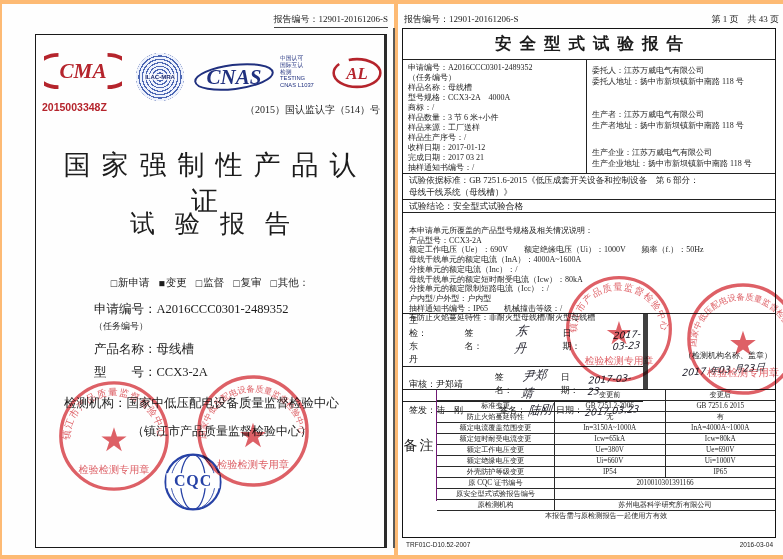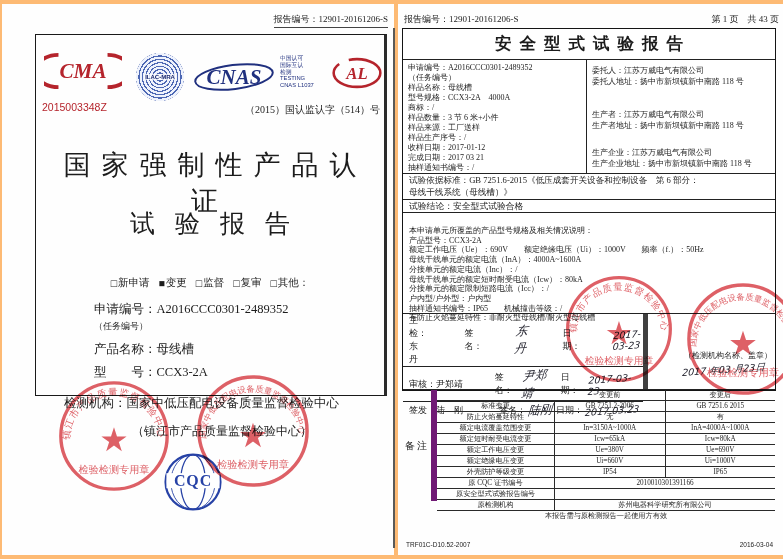--- a/index.html
+++ b/index.html
@@ -2,25 +2,25 @@
 <html><head>
 <meta charset="utf-8">
 <style>
   * { margin:0; padding:0; box-sizing:border-box; }
   body { background:#e9e9e6; font-family:"Liberation Serif", serif; color:#1c1c1c; }
   .screen { position:relative; width:783px; height:559px; background:#fdba74; overflow:hidden; }
 
   
   .page-left { position:absolute; left:2px; top:4px; width:392px; height:551px; background:#fefefe; }
   .lp-repno { position:absolute; top:9px; right:6px; font-size:9px; border-bottom:1px solid #444; padding-bottom:1px; }
-  .lp-frame { position:absolute; left:33px; top:30px; width:352px; height:362px;
+  .lp-frame { position:absolute; left:33px; top:30px; width:352px; height:514px;
               border:1.5px solid #1a1a1a; border-right:3px solid #2b2b2b; }
   .logo-row { position:absolute; left:0; top:10px; width:100%; height:70px; }
   .cma { position:absolute; left:8px; top:4px; width:78px; height:44px; }
-  .cma-no { position:absolute; left:6px; top:56px; font-size:10.5px; font-weight:normal; color:#b5242c; font-family:"Liberation Sans",sans-serif; }
+  .cma-no { position:absolute; left:6px; top:56px; font-size:10.5px; font-weight:bold; color:#b5242c; font-family:"Liberation Sans",sans-serif; }
   .ilac { position:absolute; left:100px; top:8px; width:48px; height:48px; border-radius:50%;
           background:repeating-radial-gradient(circle at 50% 50%, #4d68b4 0 1.2px, #eef2fc 1.2px 3.4px); }
   .ilac-label { position:absolute; left:50%; top:50%; transform:translate(-50%,-50%); font-size:6px; font-weight:bold;
           color:#16266f; background:rgba(255,255,255,.8); padding:0 1px; font-family:"Liberation Sans",sans-serif; white-space:nowrap; }
   .cnas { position:absolute; left:156px; top:12px; width:84px; height:40px; }
   .cnas-cap { position:absolute; left:244px; top:10px; font-size:5.8px; line-height:6.8px; color:#20307f; font-family:"Liberation Sans",sans-serif; }
   .cal { position:absolute; left:294px; top:6px; width:54px; height:44px; }
   .cal-no { position:absolute; right:4px; top:58px; font-size:10px; }
   .lp-title1 { position:absolute; top:112px; width:100%; text-align:center; font-size:27px; letter-spacing:11px; text-indent:11px; }
   .lp-title2 { position:absolute; top:172px; width:100%; text-align:center; font-size:25px; letter-spacing:20px; text-indent:20px; }
@@ -32,21 +32,21 @@
   .lp-agency { position:absolute; left:28px; top:360px; font-size:12.5px; }
   .lp-agency-sub { position:absolute; left:96px; top:388px; font-size:12px; }
   .cqc { position:absolute; left:126px; top:416px; width:62px; height:62px; }
 
   
   .stamp { position:absolute; opacity:.78; mix-blend-mode:multiply; }
 
   
   .page-right { position:absolute; left:398px; top:4px; width:385px; height:551px; background:#fefefe; }
   .rp-head { position:absolute; top:9px; left:6px; right:4px; display:flex; justify-content:space-between; font-size:9px; }
-  .rtable { position:absolute; left:4px; top:24px; width:374px; height:363px; border:1.5px solid #141414; display:flex; flex-direction:column; background:#fff; }
+  .rtable { position:absolute; left:4px; top:24px; width:374px; height:510px; border:1.5px solid #141414; display:flex; flex-direction:column; background:#fff; }
   .r-row { border-top:1px solid #222; position:relative; }
   .r-row:first-child { border-top:none; }
   .rt-title { height:30px; line-height:30px; text-align:center; font-size:16.5px; font-weight:bold; letter-spacing:8px; text-indent:8px; }
   .rt-info { height:114px; display:flex; }
   .info-left { width:184px; border-right:1px solid #222; padding:3px 5px; font-size:8px; line-height:10.05px; }
   .info-right { flex:1; position:relative; padding:0 5px; font-size:8px; line-height:10.5px; }
   .pgroup { position:absolute; left:5px; right:2px; }
   .pg0 { top:6px; } .pg1 { top:50px; } .pg2 { top:88px; }
   .rt-basis { height:26px; padding:1px 6px; font-size:8.6px; line-height:11.8px; }
   .rt-concl { height:13px; line-height:12px; padding:0 6px; font-size:8.8px; }
@@ -56,21 +56,21 @@
   .sign-row { flex:1; display:flex; align-items:center; border-top:1px solid #222; font-size:9px; padding-left:6px; position:relative; }
   .sign-row:first-child { border-top:none;gap:31px; }
   .sign-role { width:88px; }
   .sig-label { margin-left:2px; }
   .script { font-family:"DejaVu Sans",sans-serif; font-style:italic; color:#23232e; display:inline-block; transform:rotate(-5deg) skewX(-10deg); font-size:12px; margin:0 2px; }
   .script.sm { font-size:9.5px; transform:rotate(-4deg) skewX(-8deg); }
   .seal-cell { flex:1; border-left:5px solid #404040; position:relative; font-size:8px; }
   .seal-cap { position:absolute; top:36px; right:3px; }
   .seal-date { position:absolute; top:50px; right:8px; }
   .rt-remarks { height:112px; display:flex; }
-  .rem-label { width:34px; border-right:6px solid #701a75; display:flex; align-items:center; justify-content:center; font-size:10px; letter-spacing:2px; }
+  .rem-label { width:34px; border-right:1px solid #701a75; display:flex; align-items:center; justify-content:center; font-size:14px; letter-spacing:2px; }
   .rem-table { flex:1; display:flex; flex-direction:column; font-size:7.2px; }
   .rem-row { flex:1; display:flex; border-top:.8px solid #2a2a2a;align-items:flex-end; }
   .rem-row:first-child { border-top:none; }
   .rem-item { width:118px; text-align:center; border-right:.8px solid #2a2a2a; align-self:center; }
   .rem-cell { flex:1; text-align:center; align-self:center; }
   .rem-cell.bl { border-right:.8px solid #2a2a2a; align-self:stretch; display:flex; align-items:center; justify-content:center; }
   .rem-span { flex:1; text-align:center; align-self:center; }
   .rem-full { flex:1; text-align:center; align-self:center; }
   .rt-note { height:34px; padding:1px 5px; font-size:7.4px; line-height:8.2px; }
   .rp-foot { position:absolute; bottom:7px; left:8px; right:10px; display:flex; justify-content:space-between; font-size:6.5px; font-family:"Liberation Sans",sans-serif; }

